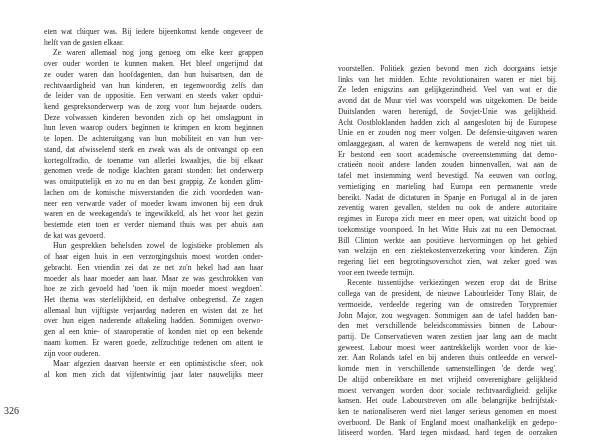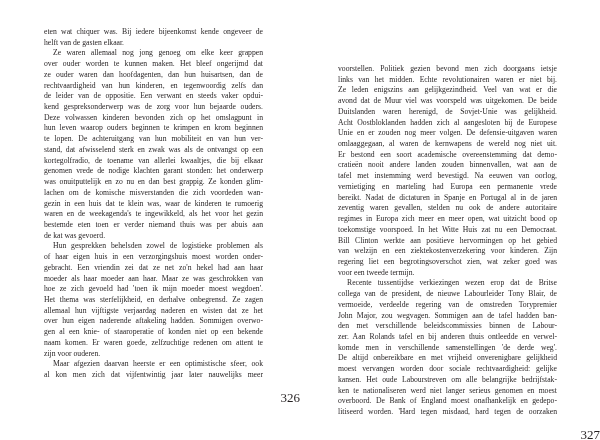--- a/index.html
+++ b/index.html
@@ -8,22 +8,22 @@
   .page { position: absolute; top: 0; width: 300px; height: 440px; }
   .page.left { left: 0; }
   .page.right { left: 300px; margin-top: 37px; }
   .text { position: absolute; top: 27px; width: 219px; }
   .left .text { left: 44px; }
   .right .text { left: 38px; }
   .line { display: block; height: 10.72px; line-height: 10.72px; font-size: 7.7px;
           white-space: nowrap; text-align: justify; text-align-last: justify; }
   .line.last { text-align-last: left; }
   .line.indent { text-indent: 9px; }
-  .folio { position: absolute; top: 390px; width: 300px; text-align: right;
-           font-size: 13px; color: #231f20; }
+  .folio { position: absolute; top: 405px; width: 300px; text-align: left;
+           font-size: 10px; color: #231f20; }
   .left .folio { left: 0; padding-left: 4px; box-sizing: border-box; }
   .right .folio { left: 0; }
 </style>
 </head>
 <body>
 
 <div class="page left">
   <div class="text" id="left-text">
       <span class="line">eten wat chiquer was. Bij iedere bijeenkomst kende ongeveer de</span>
       <span class="line last">helft van de gasten elkaar.</span>
@@ -34,21 +34,21 @@
       <span class="line">de leider van de oppositie. Een verwant en steeds vaker opdui-</span>
       <span class="line">kend gespreksonderwerp was de zorg voor hun bejaarde ouders.</span>
       <span class="line">Deze volwassen kinderen bevonden zich op het omslagpunt in</span>
       <span class="line">hun leven waarop ouders beginnen te krimpen en krom beginnen</span>
       <span class="line">te lopen. De achteruitgang van hun mobiliteit en van hun ver-</span>
       <span class="line">stand, dat afwisselend sterk en zwak was als de ontvangst op een</span>
       <span class="line">kortegolfradio, de toename van allerlei kwaaltjes, die bij elkaar</span>
       <span class="line">genomen vrede de nodige klachten garant stonden: het onderwerp</span>
       <span class="line">was onuitputtelijk en zo nu en dan best grappig. Ze konden glim-</span>
       <span class="line">lachen om de komische misverstanden die zich voordeden wan-</span>
-      <span class="line">gezin in een huis dat te klein was, waar de kinderen te rumoerig</span>
+      <span class="line">neer een verwarde vader of moeder kwam inwonen bij een druk</span>
       <span class="line">waren en de weekagenda's te ingewikkeld, als het voor het gezin</span>
       <span class="line">bestemde eten toen er verder niemand thuis was per abuis aan</span>
       <span class="line last">de kat was gevoerd.</span>
       <span class="line indent">Hun gesprekken behelsden zowel de logistieke problemen als</span>
       <span class="line">of haar eigen huis in een verzorgingshuis moest worden onder-</span>
       <span class="line">gebracht. Een vriendin zei dat ze net zo'n hekel had aan haar</span>
       <span class="line">moeder als haar moeder aan haar. Maar ze was geschrokken van</span>
       <span class="line">hoe ze zich gevoeld had 'toen ik mijn moeder moest wegdoen'.</span>
       <span class="line">Het thema was sterfelijkheid, en derhalve onbegrensd. Ze zagen</span>
       <span class="line">allemaal hun vijftigste verjaardag naderen en wisten dat ze het</span>
@@ -82,20 +82,22 @@
       <span class="line">toekomstige voorspoed. In het Witte Huis zat nu een Democraat.</span>
       <span class="line">Bill Clinton werkte aan positieve hervormingen op het gebied</span>
       <span class="line">van welzijn en een ziektekostenverzekering voor kinderen. Zijn</span>
       <span class="line">regering liet een begrotingsoverschot zien, wat zeker goed was</span>
       <span class="line last">voor een tweede termijn.</span>
       <span class="line indent">Recente tussentijdse verkiezingen wezen erop dat de Britse</span>
       <span class="line">collega van de president, de nieuwe Labourleider Tony Blair, de</span>
       <span class="line">vermoeide, verdeelde regering van de omstreden Torypremier</span>
       <span class="line">John Major, zou wegvagen. Sommigen aan de tafel hadden ban-</span>
       <span class="line">den met verschillende beleidscommissies binnen de Labour-</span>
+      <span class="line">partij. De Conservatieven waren zestien jaar lang aan de macht</span>
+      <span class="line">geweest. Labour moest weer aantrekkelijk worden voor de kie-</span>
       <span class="line">zer. Aan Rolands tafel en bij anderen thuis ontleedde en verwel-</span>
       <span class="line">komde men in verschillende samenstellingen 'de derde weg'.</span>
       <span class="line">De altijd onbereikbare en met vrijheid onverenigbare gelijkheid</span>
       <span class="line">moest vervangen worden door sociale rechtvaardigheid: gelijke</span>
       <span class="line">kansen. Het oude Labourstreven om alle belangrijke bedrijfstak-</span>
       <span class="line">ken te nationaliseren werd niet langer serieus genomen en moest</span>
       <span class="line">overboord. De Bank of England moest onafhankelijk en gedepo-</span>
       <span class="line">litiseerd worden. 'Hard tegen misdaad, hard tegen de oorzaken</span>
     </div>
   <div class="folio">327</div>

